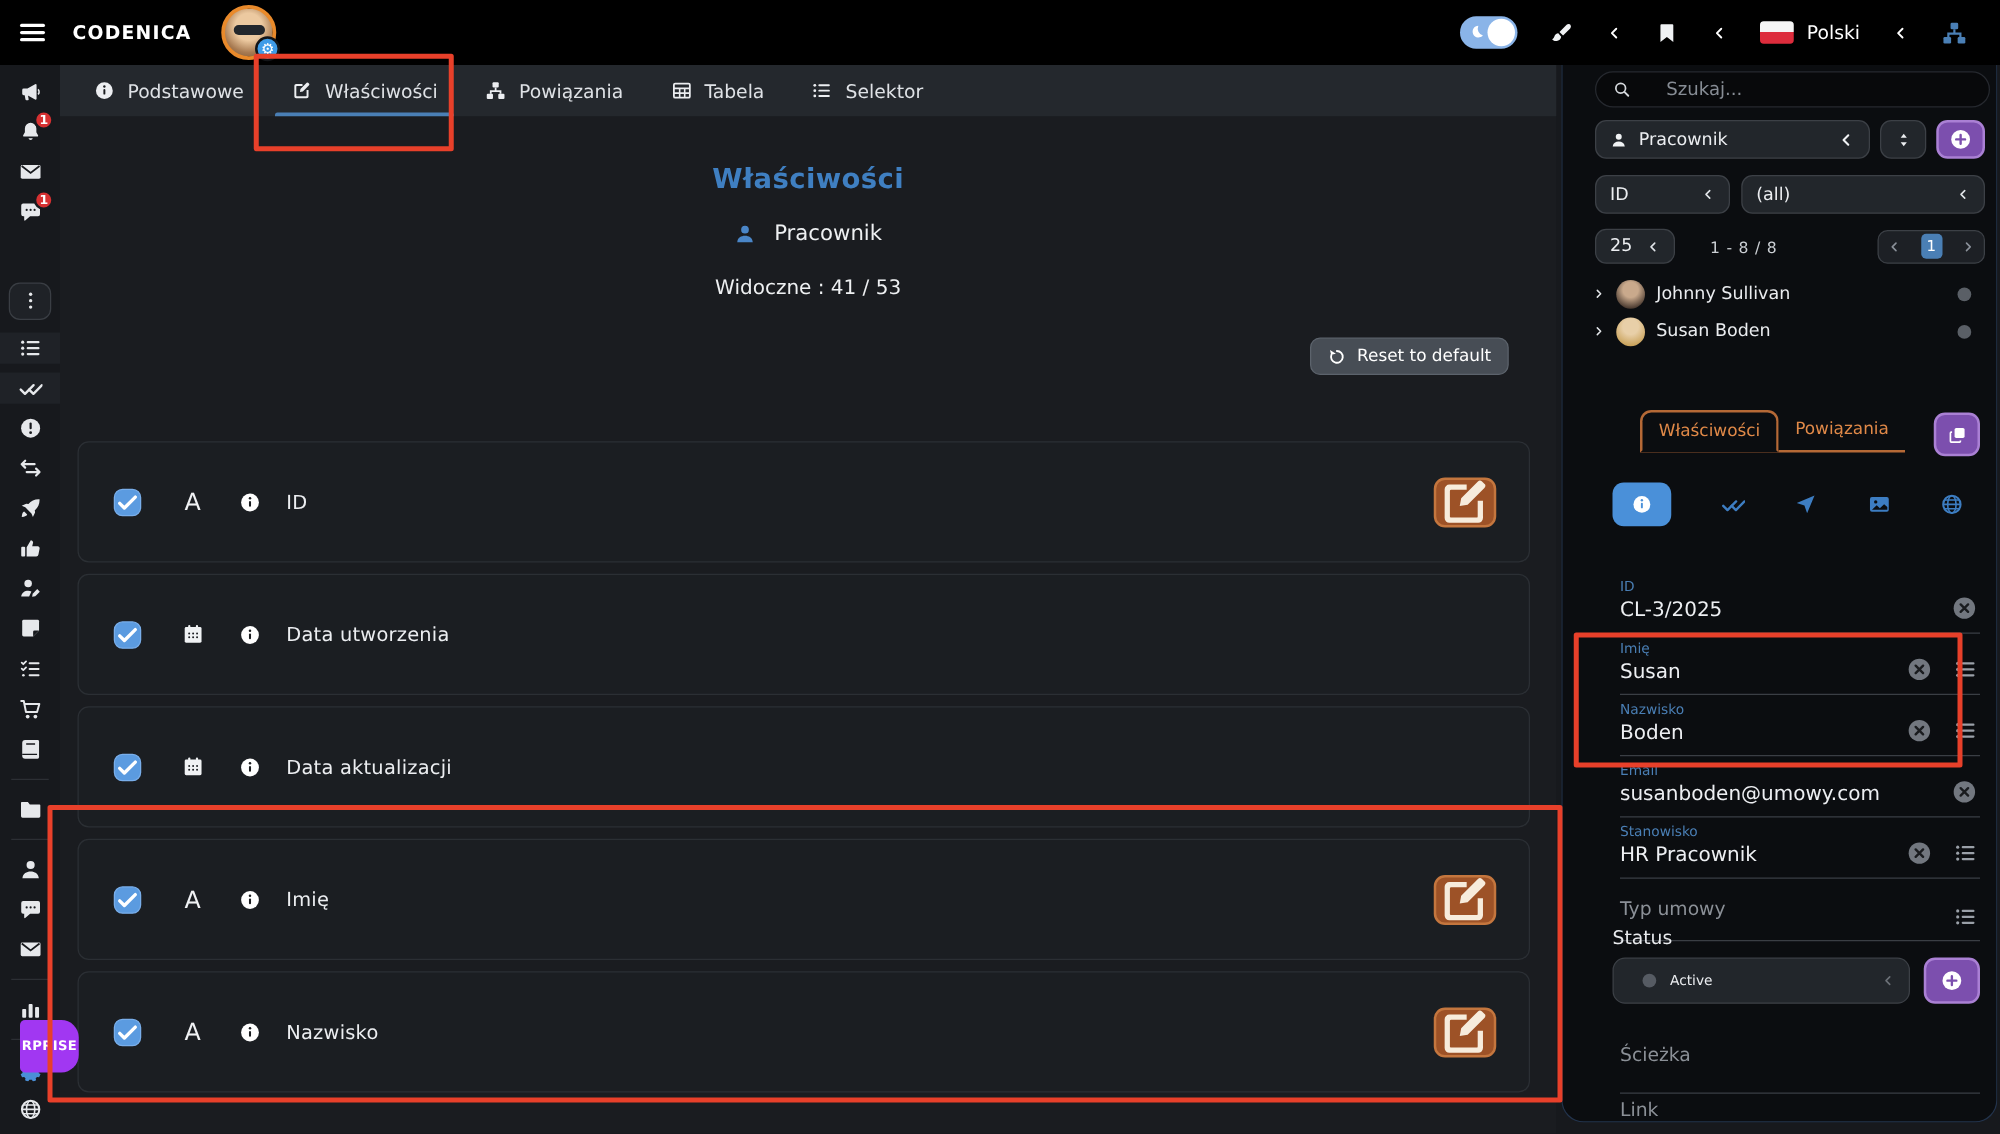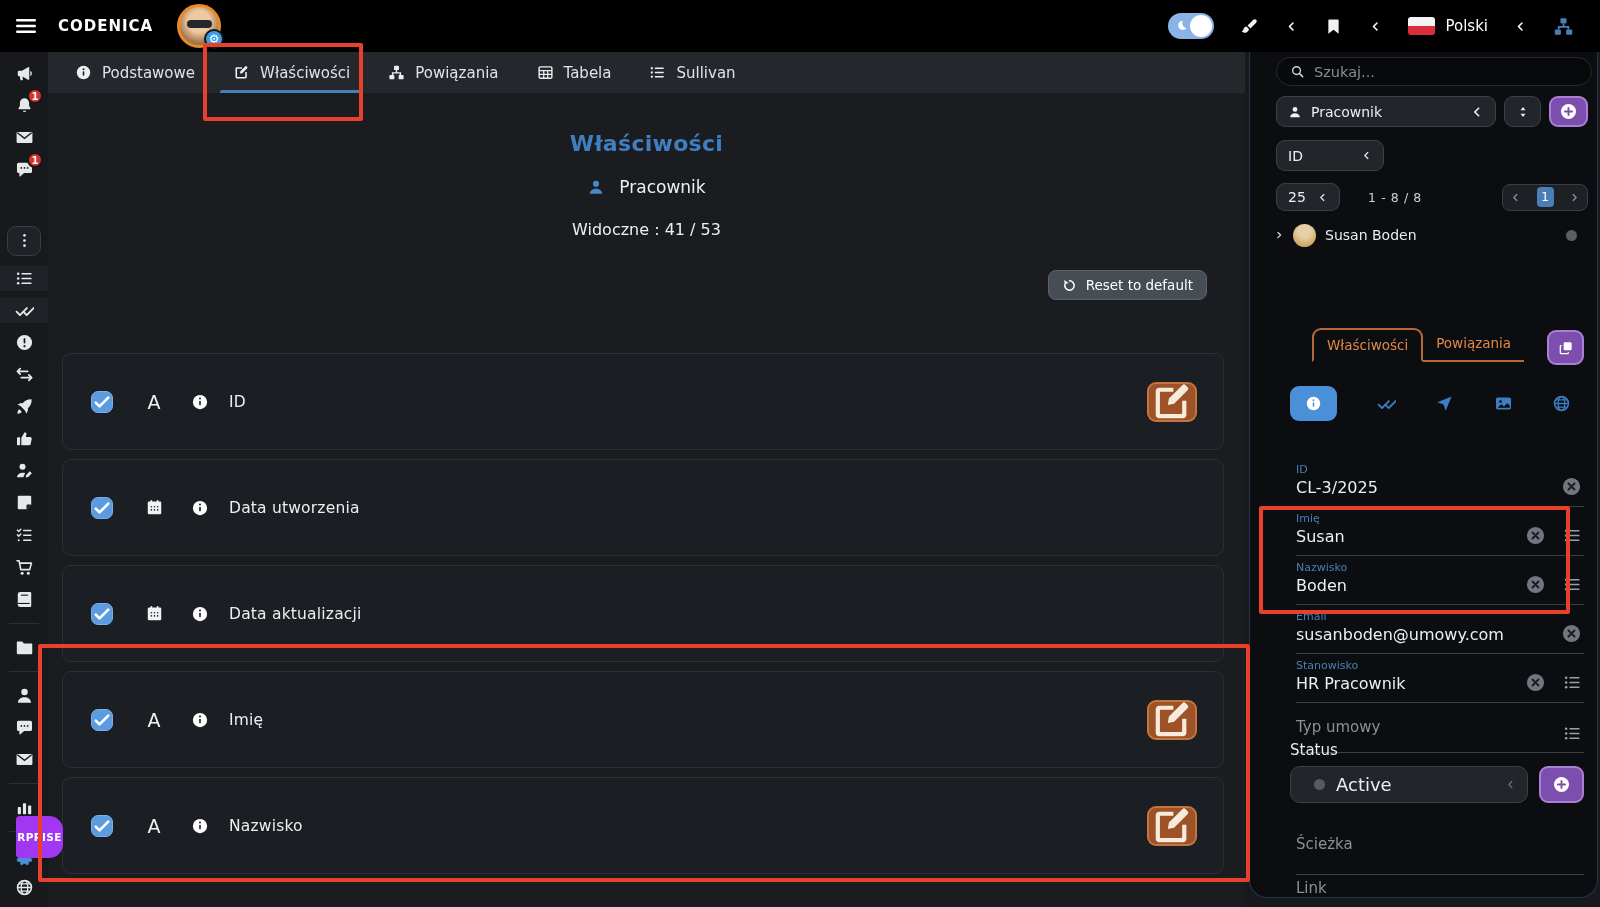--- a/index.html
+++ b/index.html
@@ -97,21 +97,21 @@
               justify-content:center; font-size:18px; cursor:pointer; }
 
   
   .rpanel { position:absolute; left:1249px; top:52px; width:349px; height:846px; background:#0b0d10;
             border:1px solid #23344d; border-top:none; border-radius:0 0 18px 18px; z-index:10; }
   .ctl { background:#22262b; border:1px solid #3c4046; border-radius:9px; display:flex;
          align-items:center; padding:0 11px; color:#eceef1; font-size:14px; cursor:pointer; }
   .ctl .chev { margin-left:auto; font-size:11px; color:#dfe3e7; }
   .rp-search { position:absolute; top:5px; left:26px; width:316px; height:29px; border-radius:15px;
                background:#08090b; border:1px solid #26292f; display:flex; align-items:center;
-               gap:9px; padding:0 13px; }
+               gap:28px; padding:0 13px; }
   .rp-search .icon { font-size:15px; color:#d4d8dc; }
   .rp-search input { flex:1; background:transparent; border:none; outline:none; color:#cfd3d8;
                      font-size:14.5px; font-family:"DejaVu Sans","Liberation Sans",sans-serif; }
   .rp-search input::placeholder { color:#878d95; }
   .rp-row2 { position:absolute; top:44px; left:26px; right:9px; height:31px; display:flex; gap:8px; }
   .rp-entity { flex:1; gap:9px; }
   .rp-entity .icon { font-size:14px; color:#f0f2f4; }
   .rp-sort { width:37px; justify-content:center; font-size:14px; }
   .btn-purple { background:#7c4fae; border:2px solid #aa80d4; border-radius:9px; display:flex;
                 align-items:center; justify-content:center; color:#fff; cursor:pointer; }
@@ -152,21 +152,21 @@
   .fld { position:relative; border-bottom:1px solid #3a3e44; padding:5px 74px 9px 0; min-height:33px; }
   .fld-label { font-size:11px; color:#4a7fb5; margin-bottom:2px; }
   .fld-value { font-size:16px; color:#edeff2; }
   .fld.empty { padding-top:15px; padding-bottom:16px; }
   .fld.empty .fld-value { color:#8b9097; font-size:15px; }
   .fld-actions { position:absolute; right:2px; bottom:9px; display:flex; align-items:center; gap:17px; }
   .x-btn { font-size:21px; color:#72777f; cursor:pointer; }
   .list-btn { font-size:19px; color:#9aa0a8; cursor:pointer; }
   .rp-status-label { position:absolute; top:689px; left:40px; font-size:15px; color:#e8eaed; }
   .rp-status-row { position:absolute; top:714px; left:40px; right:13px; height:37px; display:flex; gap:11px; }
-  .rp-status-sel { flex:1; border-radius:10px; gap:11px; font-size:18px;padding-left:23px; }
+  .rp-status-sel { flex:1; border-radius:10px; gap:11px; font-size:11px;padding-left:23px; }
   .status-dot { width:11px; height:11px; border-radius:50%; background:#565b63; }
   .rp-status-sel .chev { color:#6b7077; }
   .rp-add2 { width:45px; font-size:19px; }
   .rp-path { position:absolute; top:783px; left:46px; right:13px; font-size:15px; color:#8b9097;
              padding-bottom:21px; border-bottom:1px solid #3a3e44; }
   .rp-link { position:absolute; top:827px; left:46px; font-size:15px; color:#8b9097; }
 
   
   .red-box { position:absolute; border:4px solid #e8402a; border-radius:2px; z-index:40; pointer-events:none; }
   .red-box-tab { left:203px; top:43px; width:160px; height:78px; }
@@ -497,21 +497,21 @@
       <span class="icon">
         <svg viewBox="0 0 24 24" fill="currentColor">
           <circle cx="4" cy="6" r="1.6"></circle>
           <circle cx="4" cy="12" r="1.6"></circle>
           <circle cx="4" cy="18" r="1.6"></circle>
           <rect x="8" y="4.9" width="13" height="2.2" rx="1.1"></rect>
           <rect x="8" y="10.9" width="13" height="2.2" rx="1.1"></rect>
           <rect x="8" y="16.9" width="13" height="2.2" rx="1.1"></rect>
         </svg>
       </span>
-      <span>Sullivan</span>
+      <span>Selektor</span>
     </div>
   </nav>
 
 <main class="content">
   <div class="m-title">Właściwości</div>
   <div class="m-entity">
     <span class="icon">
         <svg viewBox="0 0 24 24" fill="currentColor">
           <circle cx="12" cy="7.6" r="4.1"></circle>
           <path d="M3.8 20.4c.5-4 4-6.2 8.2-6.2s7.7 2.2 8.2 6.2l.1.6H3.7z"></path>
@@ -713,20 +713,28 @@
   </div>
   <div class="rp-row3">
     <div class="ctl rp-sortfield">
       <span>ID</span>
       <span class="icon chev">
           <svg viewBox="0 0 24 24" fill="currentColor">
             <path d="M14.8 5.5L8.3 12l6.5 6.5" fill="none" stroke="currentColor" stroke-width="2.8" stroke-linecap="round" stroke-linejoin="round"></path>
           </svg>
         </span>
     </div>
+    <div class="ctl rp-filter">
+      <span>(all)</span>
+      <span class="icon chev">
+          <svg viewBox="0 0 24 24" fill="currentColor">
+            <path d="M14.8 5.5L8.3 12l6.5 6.5" fill="none" stroke="currentColor" stroke-width="2.8" stroke-linecap="round" stroke-linejoin="round"></path>
+          </svg>
+        </span>
+    </div>
   </div>
   <div class="rp-row4">
     <div class="ctl rp-size">
       <span>25</span>
       <span class="icon chev">
           <svg viewBox="0 0 24 24" fill="currentColor">
             <path d="M14.8 5.5L8.3 12l6.5 6.5" fill="none" stroke="currentColor" stroke-width="2.8" stroke-linecap="round" stroke-linejoin="round"></path>
           </svg>
         </span>
     </div>
@@ -739,20 +747,30 @@
         </span>
       <span class="page-chip">1</span>
       <span class="icon chev">
           <svg viewBox="0 0 24 24" fill="currentColor">
             <path d="M9.2 5.5l6.5 6.5-6.5 6.5" fill="none" stroke="currentColor" stroke-width="2.8" stroke-linecap="round" stroke-linejoin="round"></path>
           </svg>
         </span>
     </div>
   </div>
   <div class="rp-people" id="people">
+      <div class="person">
+        <span class="icon chev">
+          <svg viewBox="0 0 24 24" fill="currentColor">
+            <path d="M9.2 5.5l6.5 6.5-6.5 6.5" fill="none" stroke="currentColor" stroke-width="2.8" stroke-linecap="round" stroke-linejoin="round"></path>
+          </svg>
+        </span>
+        <span class="p-avatar avatar-0"></span>
+        <span class="p-name">Johnny Sullivan</span>
+        <span class="p-dot"></span>
+      </div>
       <div class="person">
         <span class="icon chev">
           <svg viewBox="0 0 24 24" fill="currentColor">
             <path d="M9.2 5.5l6.5 6.5-6.5 6.5" fill="none" stroke="currentColor" stroke-width="2.8" stroke-linecap="round" stroke-linejoin="round"></path>
           </svg>
         </span>
         <span class="p-avatar avatar-2"></span>
         <span class="p-name">Susan Boden</span>
         <span class="p-dot"></span>
       </div>

